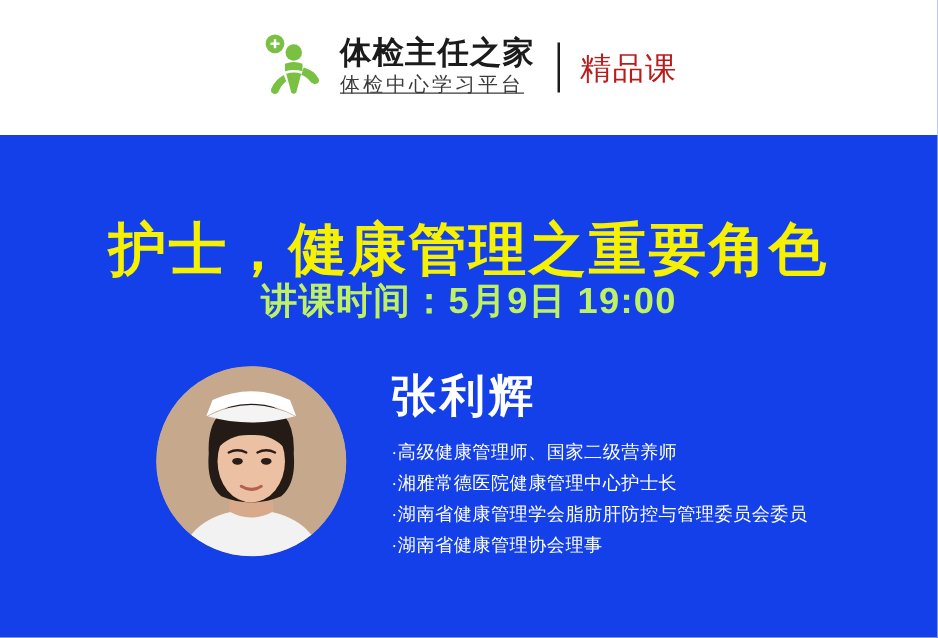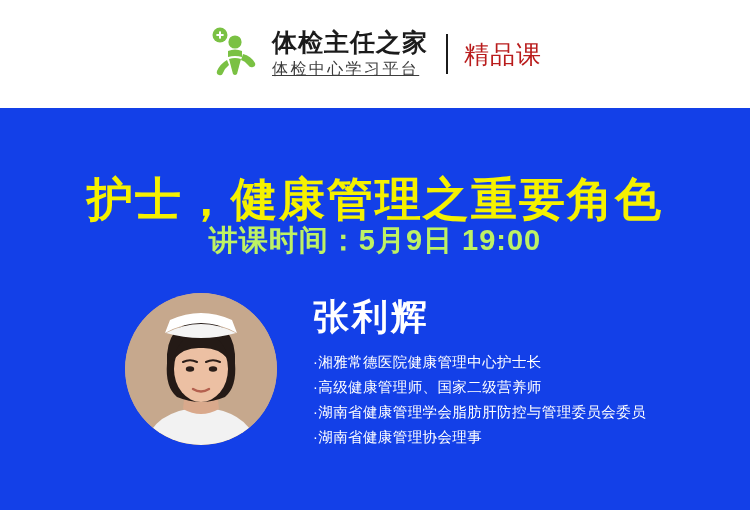--- a/index.html
+++ b/index.html
@@ -226,22 +226,22 @@
             <path d="M40 40 q36 -20 72 0 l-5 -13 q-31 -14 -62 0 z" fill="#ffffff"></path>
             <path d="M41 40 q35 -18 70 0 q-35 10 -70 0 z" fill="#f4f4f4"></path>
             <rect x="66" y="24" width="20" height="4" fill="#ffffff"></rect>
           </g>
         </svg>
       </div>
 
       <div class="speaker-info">
         <div class="speaker-name">张利辉</div>
         <div class="credentials">
+          <div class="credential">·高级健康管理师、国家二级营养师</div>
           <div class="credential">·湘雅常德医院健康管理中心护士长</div>
-          <div class="credential">·高级健康管理师、国家二级营养师</div>
           <div class="credential">·湖南省健康管理学会脂肪肝防控与管理委员会委员</div>
           <div class="credential">·湖南省健康管理协会理事</div>
         </div>
       </div>
 
     </div>
 
   </div>
 
 </div>

